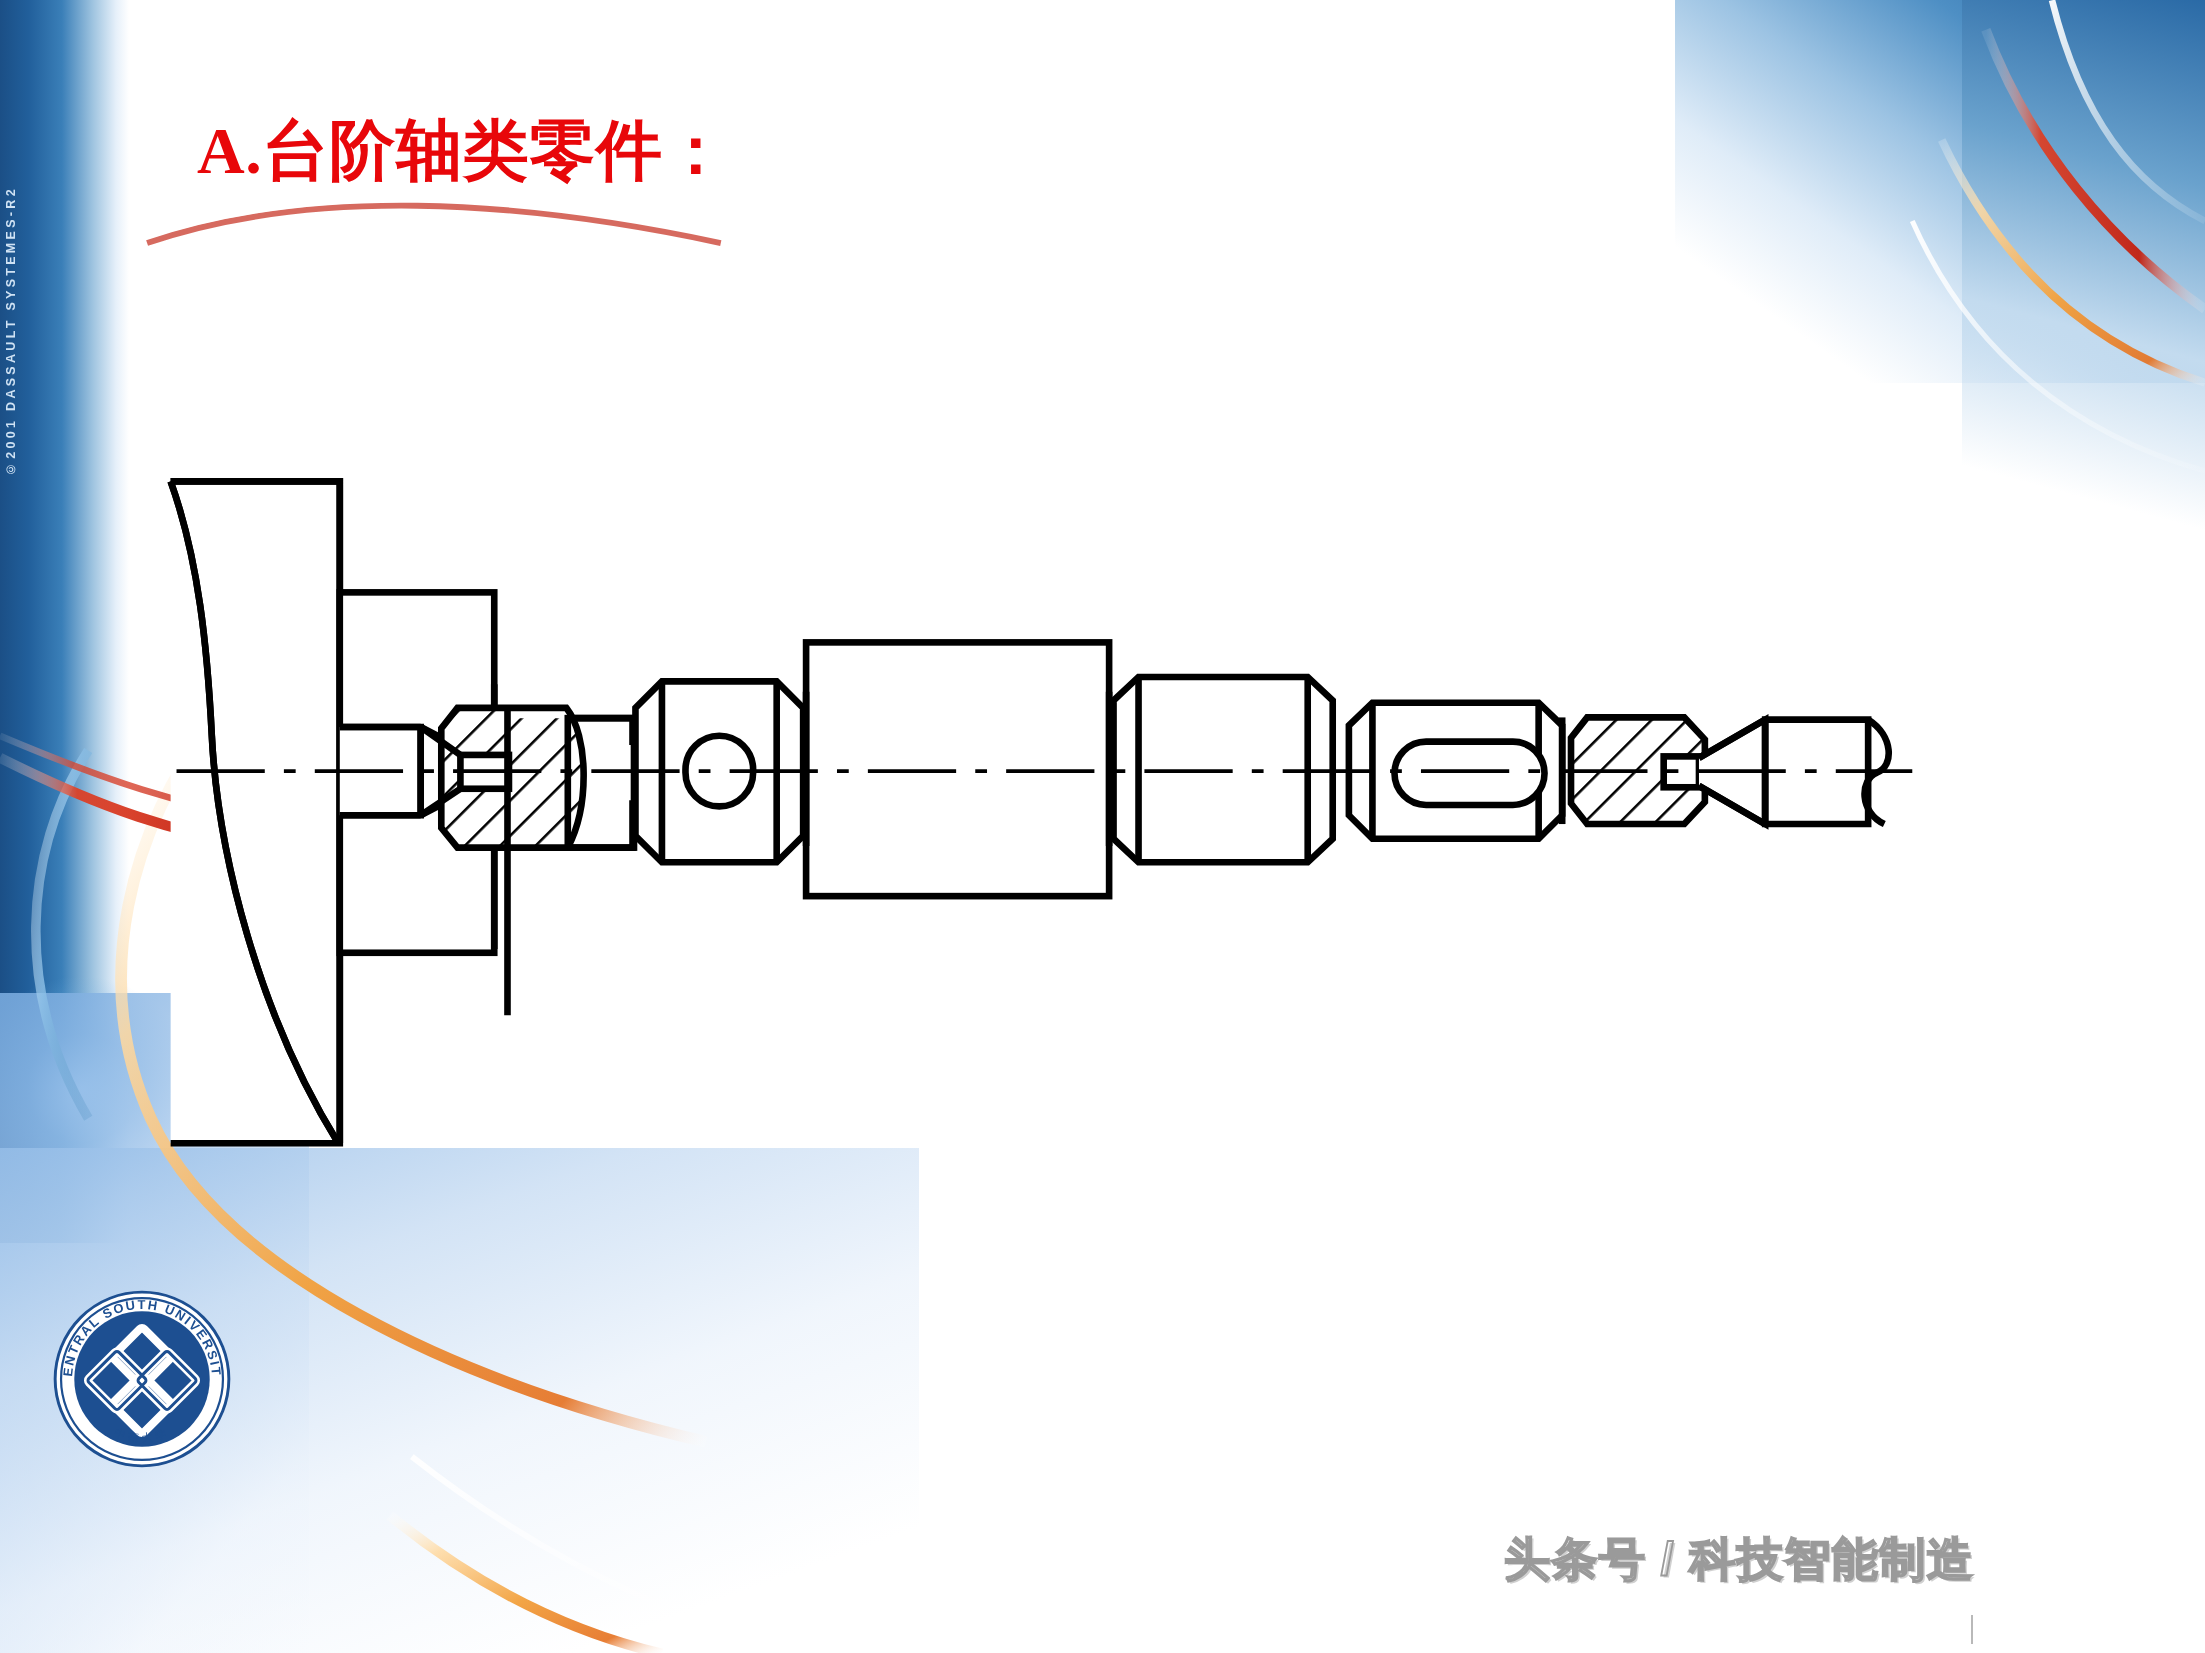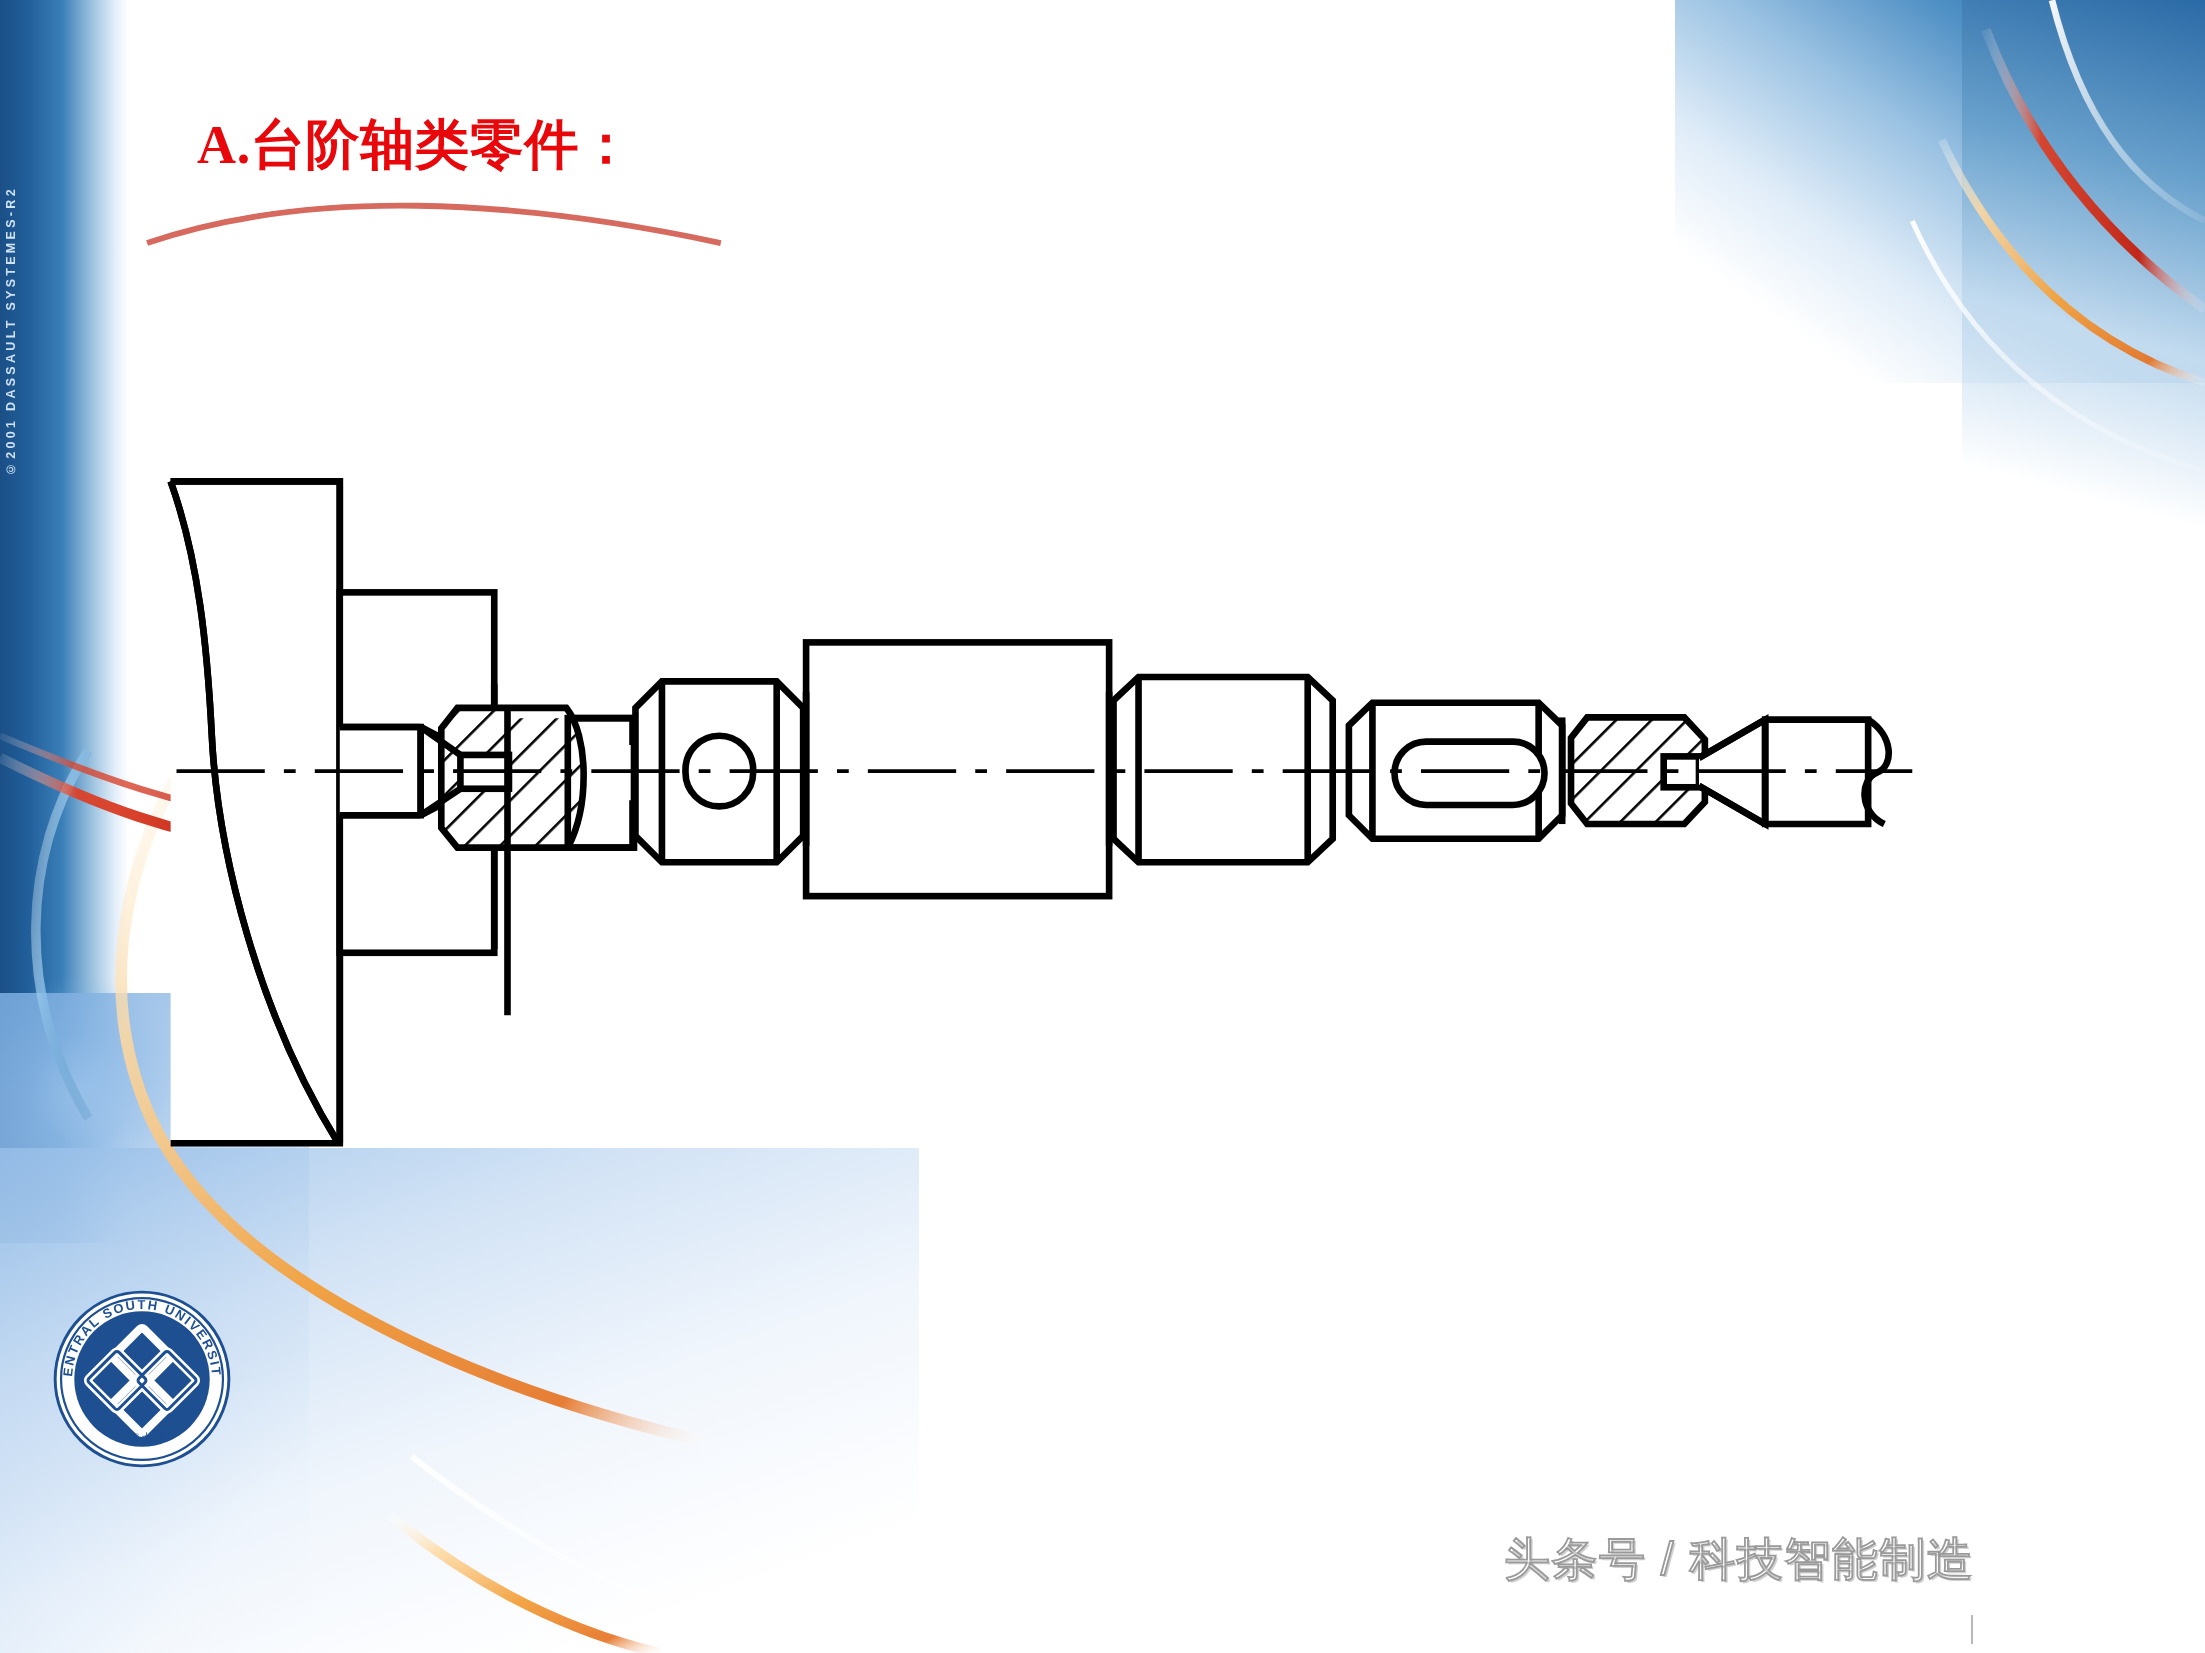--- a/index.html
+++ b/index.html
@@ -117,21 +117,21 @@
     height: 1654px;
   }
 
   
   .title {
     position: absolute;
     left: 197px;
     top: 118px;
     font-family: "Liberation Serif", serif;
     font-weight: bold;
-    font-size: 54px;
+    font-size: 66px;
     line-height: 1;
     color: #e8070a;
     white-space: nowrap;
     letter-spacing: 0.7px;
   }
 
   
   .drawing {
     position: absolute;
     left: 0; top: 0;
@@ -147,21 +147,21 @@
     width: 184px;
     height: 184px;
   }
 
   
   .watermark {
     position: absolute;
     left: 1504px;
     top: 1529px;
     font-size: 46px;
-    font-weight: normal;
+    font-weight: bold;
     color: rgba(255,255,255,0.0);
     -webkit-text-stroke: 1.8px #9a9a9a;
     text-shadow: 2.2px 2.2px 0 rgba(120,120,120,0.35);
     white-space: nowrap;
     font-family: "Liberation Sans", sans-serif;
     letter-spacing: 1.5px;
   }
   .wm-tick {
     position: absolute;
     left: 1971px;

